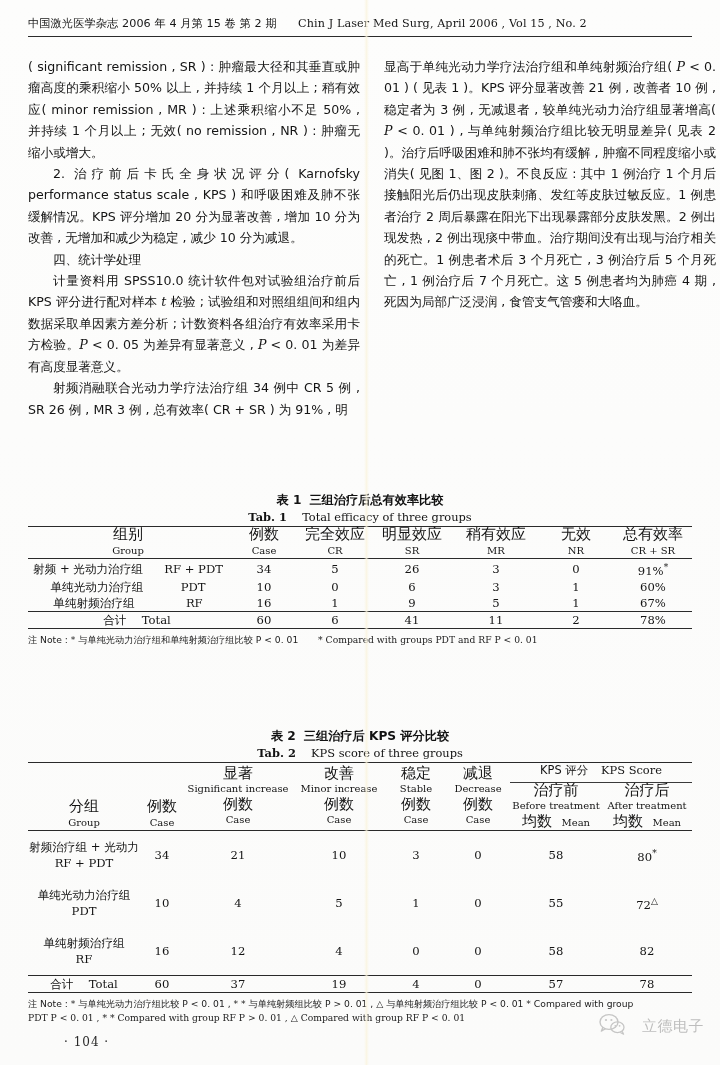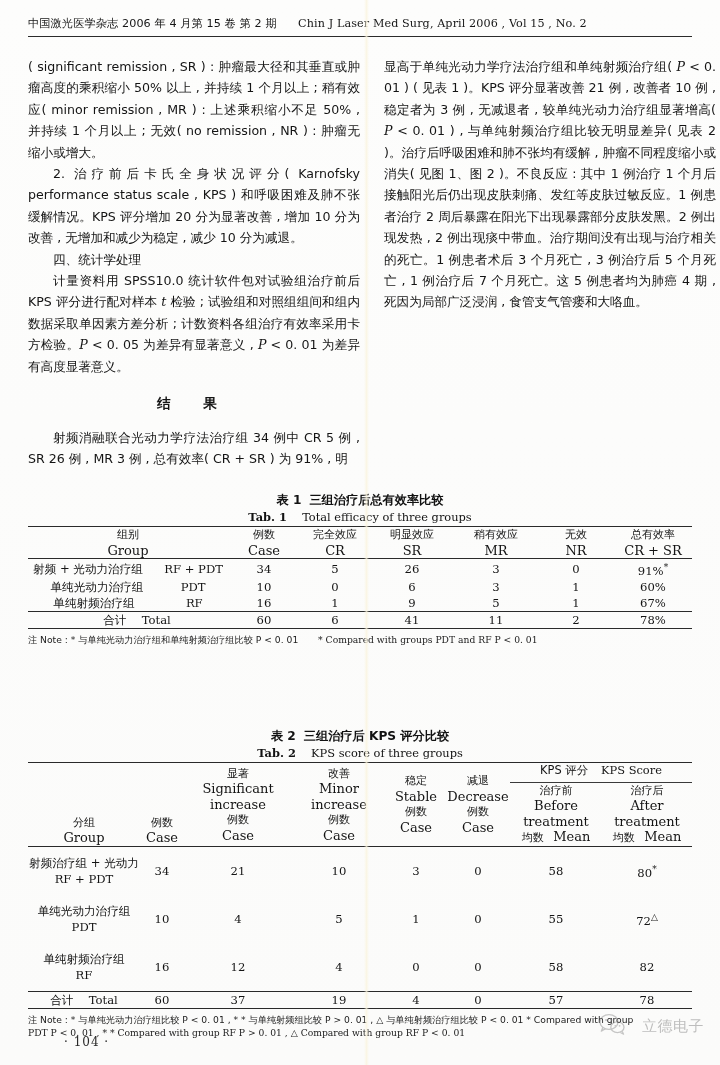--- a/index.html
+++ b/index.html
@@ -102,22 +102,22 @@
     font-weight: normal;
     vertical-align: middle;
     text-align: center;
   }
   .rule-top    { border-top: 1.6px solid #2a2a2a; }
   .rule-mid    { border-top: 1.0px solid #2a2a2a; }
   .rule-bottom { border-bottom: 1.6px solid #2a2a2a; }
   .rule-thin   { border-top: 0.9px solid #3a3a3a; }
 
   .hcell { padding: 4px 0 5px 0; line-height: 15.5px; }
-  .hcn { font-family: "DejaVu Sans","Liberation Sans",sans-serif; font-size: 11px; display:block; }
-  .hen { font-family: "DejaVu Serif","Liberation Serif",serif; font-size: 13px; display:block; }
+  .hcn { font-family: "DejaVu Sans","Liberation Sans",sans-serif; font-size: 15px; display:block; }
+  .hen { font-family: "DejaVu Serif","Liberation Serif",serif; font-size: 10px; display:block; }
   .bcell { padding: 6px 0 6px 0; line-height: 16px; font-family: "DejaVu Serif","Liberation Serif",serif; font-size: 11.6px; }
   .gcell { text-align: left; font-family: "DejaVu Sans","Liberation Sans",sans-serif; font-size: 11.6px; padding-left: 4px; }
   .gcell .en { font-family: "DejaVu Serif","Liberation Serif",serif; }
   .sup { font-size: 9px; vertical-align: super; }
 
   .note {
     font-size: 9.2px;
     line-height: 13.5px;
     margin-top: 4px;
     font-family: "DejaVu Sans","Liberation Sans",sans-serif;
@@ -178,21 +178,20 @@
     <span style="display:inline-block;width:14px"></span>
     <span class="en">Chin J Laser Med Surg, April 2006 , Vol 15 , No. 2</span>
   </div>
   <div class="runhead-rule"></div>
 
   <div class="col left">
     <p>( significant remission , SR ) : 肿瘤最大径和其垂直或肿瘤高度的乘积缩小 50% 以上 , 并持续 1 个月以上 ; 稍有效应( minor remission , MR ) : 上述乘积缩小不足 50% , 并持续 1 个月以上 ; 无效( no remission , NR ) : 肿瘤无缩小或增大。</p>
     <p class="ind">2. 治疗前后卡氏全身状况评分( Karnofsky performance status scale , KPS ) 和呼吸困难及肺不张缓解情况。KPS 评分增加 20 分为显著改善 , 增加 10 分为改善 , 无增加和减少为稳定 , 减少 10 分为减退。</p>
     <p class="ind">四、统计学处理</p>
     <p class="ind"><span>计量资料用 SPSS10.0 统计软件包对试验组治疗前后 KPS 评分进行配对样本 </span><span class="ital">t</span><span> 检验 ; 试验组和对照组组间和组内数据采取单因素方差分析 ; 计数资料各组治疗有效率采用卡方检验。</span><span class="ital">P</span><span> &lt; 0. 05 为差异有显著意义 , </span><span class="ital">P</span><span> &lt; 0. 01 为差异有高度显著意义。</span></p>
-    <div class="sec-head">结 果</div>
     <p class="ind">射频消融联合光动力学疗法治疗组 34 例中 CR 5 例 , SR 26 例 , MR 3 例 , 总有效率( CR + SR ) 为 91% , 明</p>
   </div>
 
   <div class="col right">
     <p><span>显高于单纯光动力学疗法治疗组和单纯射频治疗组( </span><span class="ital">P</span><span> &lt; 0. 01 ) ( 见表 1 )。KPS 评分显著改善 21 例 , 改善者 10 例 , 稳定者为 3 例 , 无减退者 , 较单纯光动力治疗组显著增高( </span><span class="ital">P</span><span> &lt; 0. 01 ) , 与单纯射频治疗组比较无明显差异( 见表 2 )。治疗后呼吸困难和肺不张均有缓解 , 肿瘤不同程度缩小或消失( 见图 1、图 2 )。不良反应 : 其中 1 例治疗 1 个月后接触阳光后仍出现皮肤刺痛、发红等皮肤过敏反应。1 例患者治疗 2 周后暴露在阳光下出现暴露部分皮肤发黑。2 例出现发热 , 2 例出现痰中带血。治疗期间没有出现与治疗相关的死亡。1 例患者术后 3 个月死亡 , 3 例治疗后 5 个月死亡 , 1 例治疗后 7 个月死亡。这 5 例患者均为肺癌 4 期 , 死因为局部广泛浸润 , 食管支气管瘘和大咯血。</span></p>
   </div>
 
   <div class="tblock" id="tb1" style="top:492px;">
     <div class="tcap">
       <span class="num">表 1</span><span>三组治疗后总有效率比较</span>

